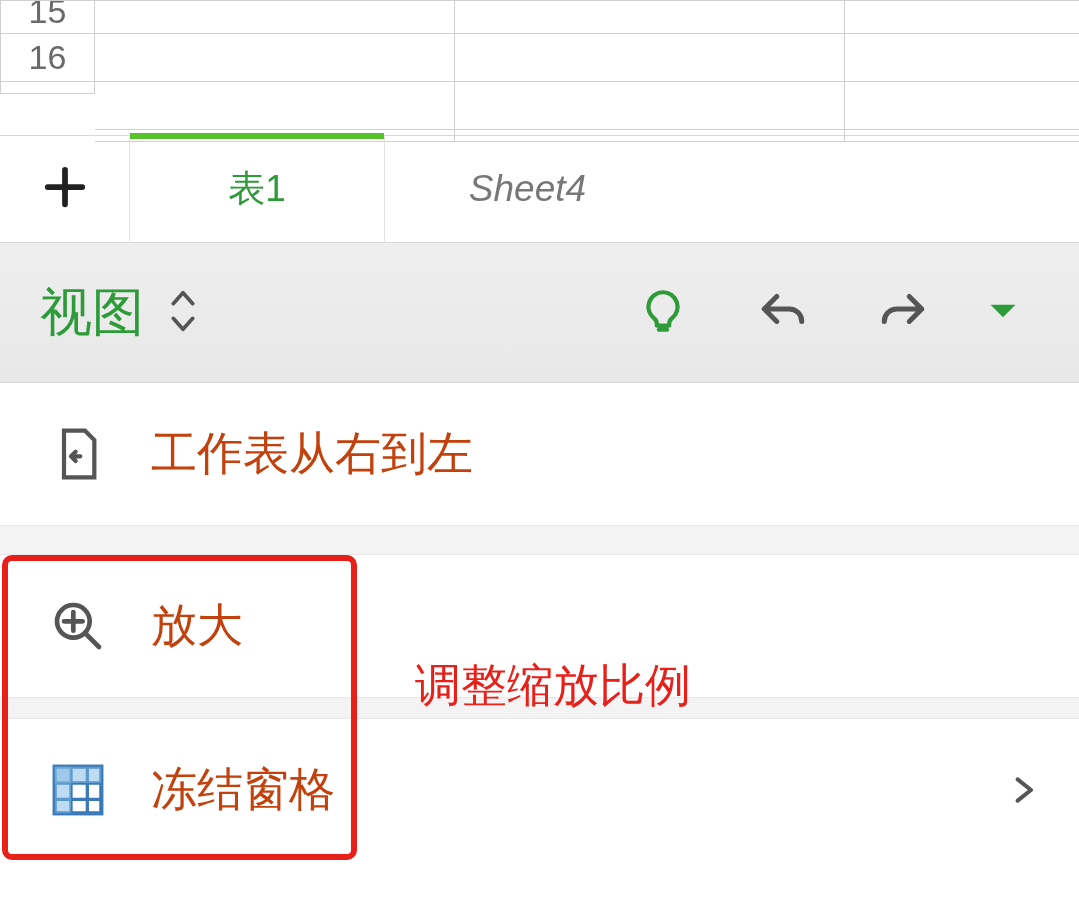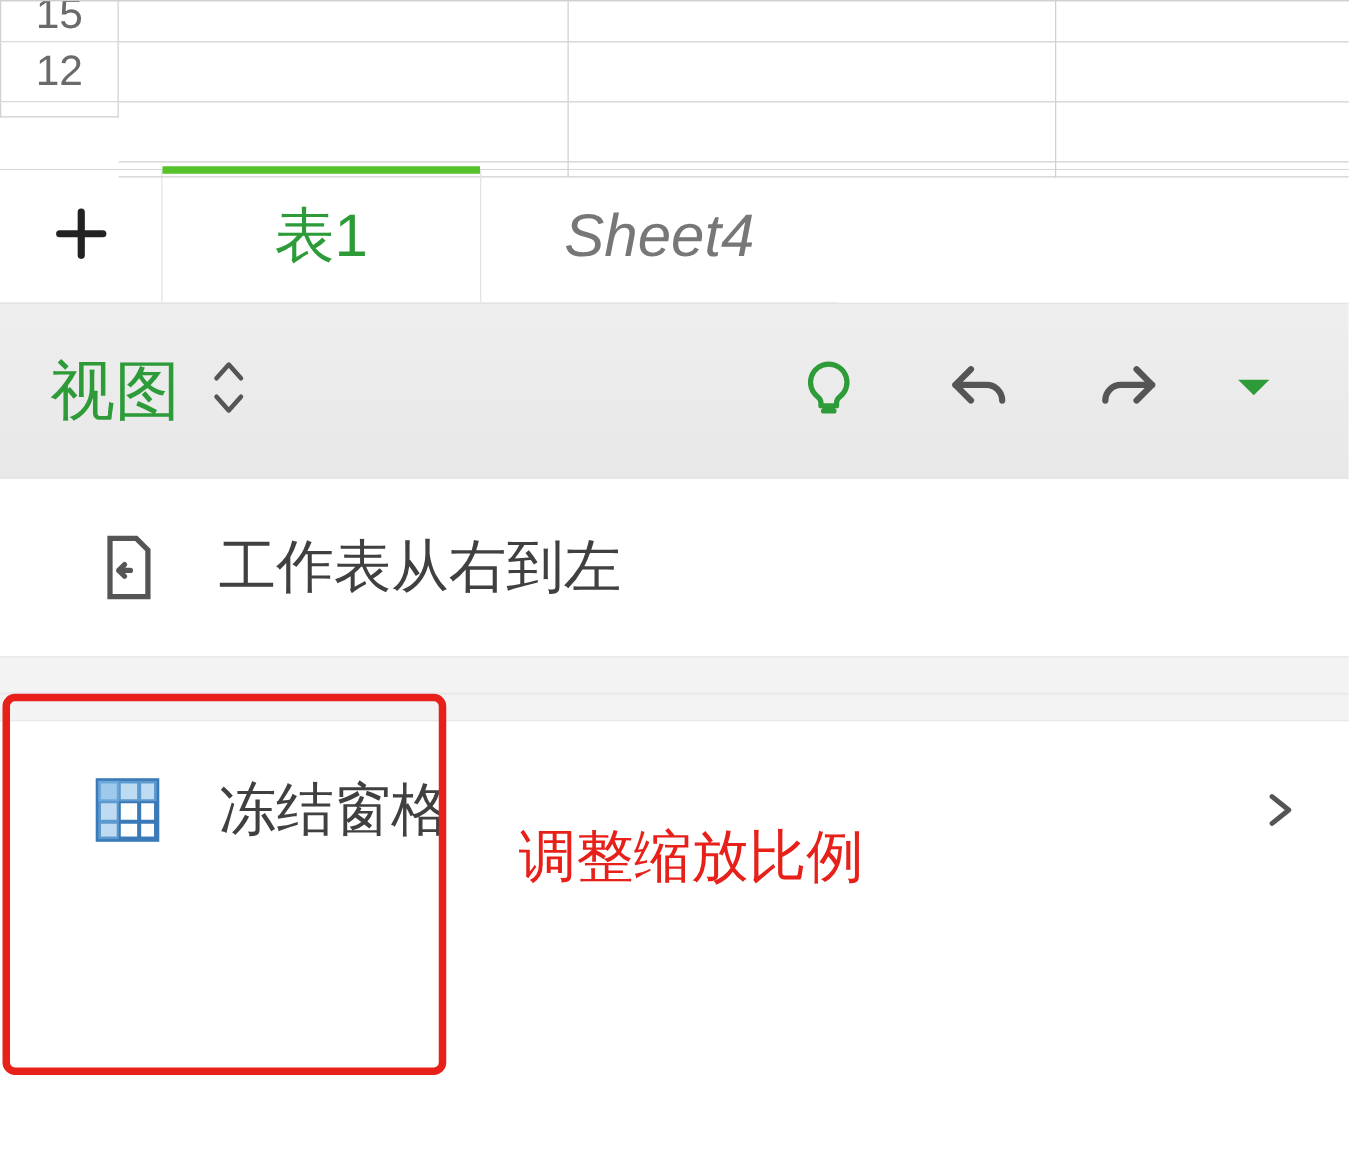--- a/index.html
+++ b/index.html
@@ -35,21 +35,21 @@
     border-top: 1px solid #d8d8d8; border-bottom: 1px solid #d8d8d8;
   }
   .add-sheet {
     width: 130px; display: flex; align-items: center; justify-content: center;
     border-right: 1px solid #e3e3e3;
     font-size: 60px; color: #333; font-weight: 400;
   }
   .tabs-wrap { flex: 1; display: flex; align-items: stretch; }
   .tab {
     flex: 0 0 290px; display: flex; align-items: center; justify-content: center;
-    font-size: 48px; color: #777; border-right: 1px solid #e3e3e3;
+    font-size: 37px; color: #777; border-right: 1px solid #e3e3e3;
     position: relative;
   }
   .tab.active { color: #2e9b39; flex: 0 0 255px; }
   .tab.active::before {
     content: ""; position: absolute; top: -3px; left: 0; right: 0; height: 6px;
     background: #56c22b;
   }
   .tab.last { border-right: none; flex: 0 0 285px; font-style: italic; }
   .tab-extra { flex: 1; background: #fff; }
 
@@ -63,22 +63,22 @@
   .updown-icon { display: inline-block; margin-left: 6px; }
   .toolbar-spacer { flex: 1; }
   .toolbar-btn { width: 120px; display: flex; align-items: center; justify-content: center; }
   .toolbar-btn svg { width: 50px; height: 50px; }
   .toolbar-dd { width: 80px; display: flex; align-items: center; justify-content: center; }
   .toolbar-dd svg { width: 30px; height: 18px; }
 
   
   .menu { background: #fff; }
   .menu-item {
-    display: flex; align-items: center; padding: 40px 40px 40px 74px;
-    font-size: 46px; color: #404040;
+    display: flex; align-items: center; padding: 40px 40px 40px 50px;
+    font-size: 46px; color: #c2410c;
   }
   .menu-item .micon { width: 56px; height: 56px; margin-right: 45px; flex-shrink: 0; }
   .menu-item .micon svg { width: 56px; height: 56px; }
   .menu-item .chev { margin-left: auto; }
   .menu-sep { height: 30px; background: #f3f3f3; border-top:1px solid #e8e8e8; border-bottom:1px solid #e8e8e8; }
   .menu-sep.small { height: 22px; }
 
   
   .zoom-group { position: relative; }
   .red-box {
@@ -92,21 +92,21 @@
   .stroke-gray { stroke: #555; }
   .stroke-green { stroke: #2e9b39; }
   .fill-none { fill: none; }
 </style>
 </head>
 <body>
 
 <div class="grid-area">
   <div class="row-headers">
     <div class="row-header">15</div>
-    <div class="row-header">12</div>
+    <div class="row-header">16</div>
     <div class="row-header row-18"></div>
   </div>
   <div class="grid-cells">
     <div class="cell-row">
         <div class="cell"></div>
         <div class="cell"></div>
         <div class="cell"></div>
       </div>
     <div class="cell-row">
         <div class="cell"></div>
@@ -192,20 +192,30 @@
           <path d="M6 2h9l4 4v16H6z" class="fill-none stroke-gray" stroke-width="1.8"></path>
           <path d="M13 13 L9 13 M11 11 L9 13 L11 15" class="fill-none stroke-gray" stroke-width="1.8" stroke-linecap="round" stroke-linejoin="round"></path>
         </svg>
     </span>
     <span>工作表从右到左</span>
   </div>
 
   <div class="menu-sep"></div>
 
   <div class="zoom-group">
+    <div class="menu-item">
+      <span class="micon">
+        <svg viewBox="0 0 24 24">
+            <circle cx="10" cy="10" r="7" class="fill-none stroke-gray" stroke-width="2"></circle>
+            <path d="M15 15l6 6" class="stroke-gray" stroke-width="2" stroke-linecap="round"></path>
+            <path d="M10 6v8M6 10h8" class="stroke-gray" stroke-width="2" stroke-linecap="round"></path>
+          </svg>
+      </span>
+      <span>放大</span>
+    </div>
     <div class="red-box"></div>
     <div class="annotation">调整缩放比例</div>
   </div>
 
   <div class="menu-sep small"></div>
 
   <div class="menu-item" style="padding-bottom:0;">
     <span class="micon">
       <svg viewBox="0 0 24 24">
         <rect x="2" y="2" width="20" height="20" class="fill-none" stroke="#3a7ab8" stroke-width="1.8"></rect>

